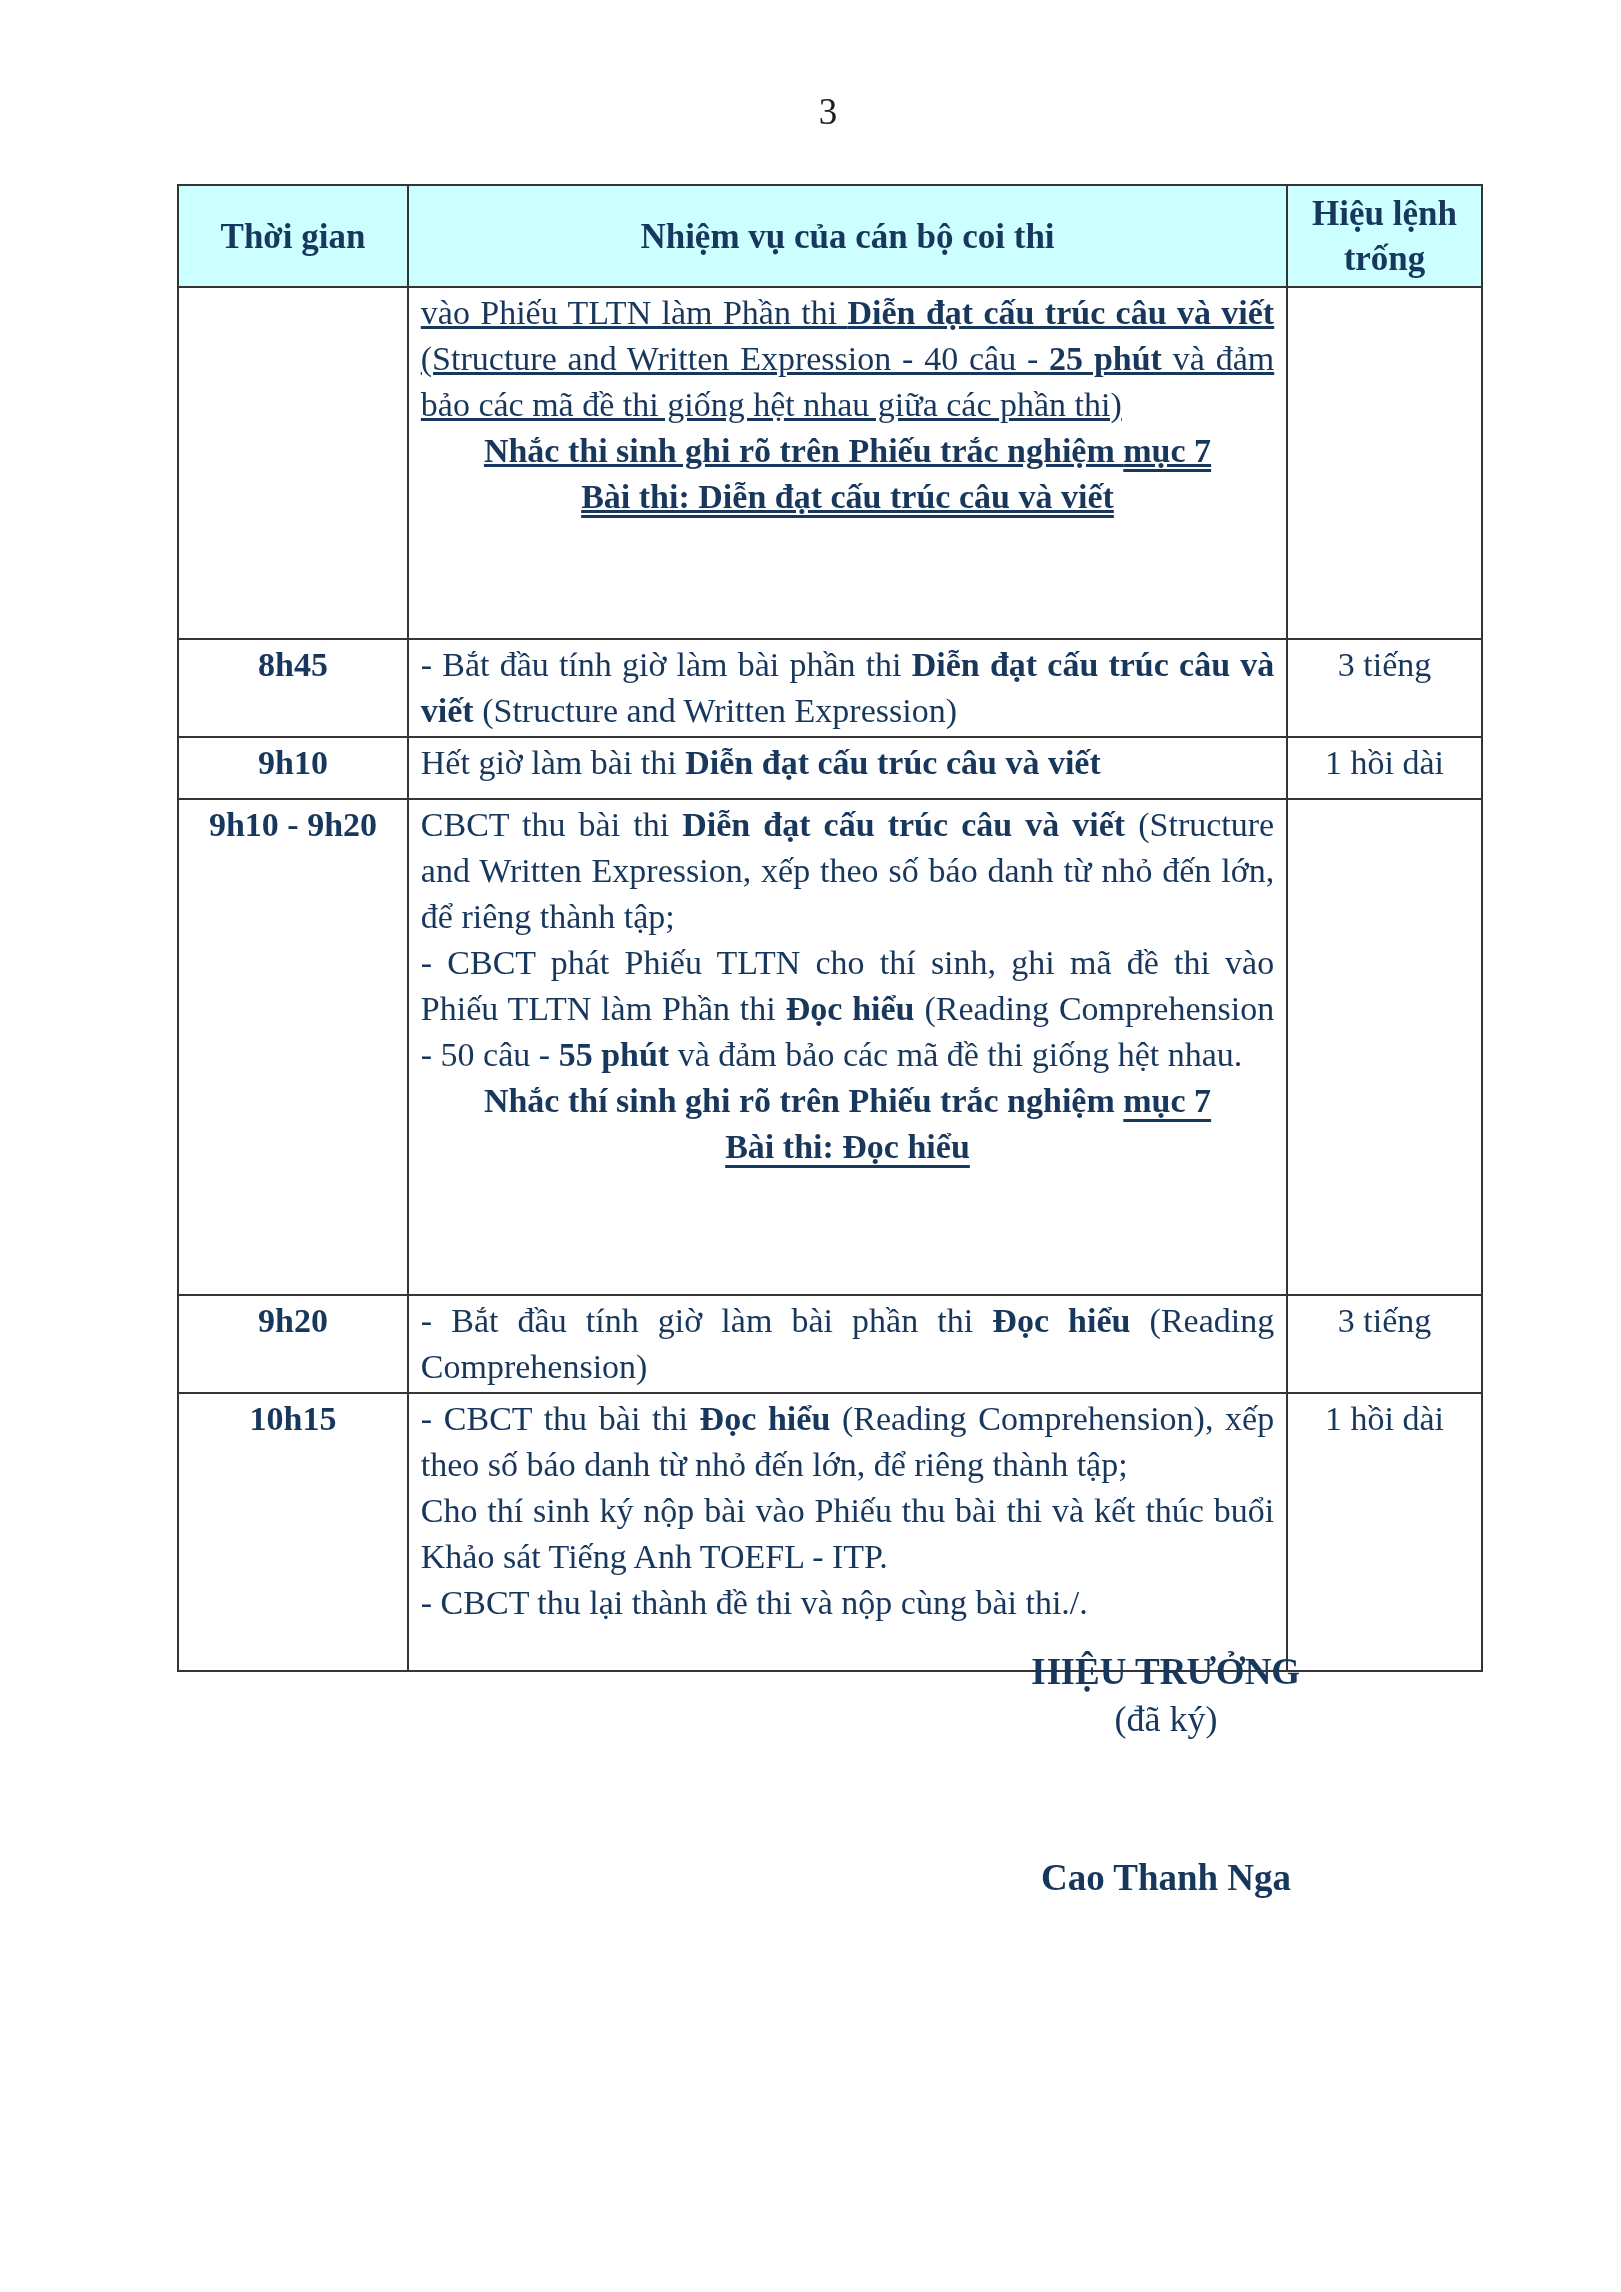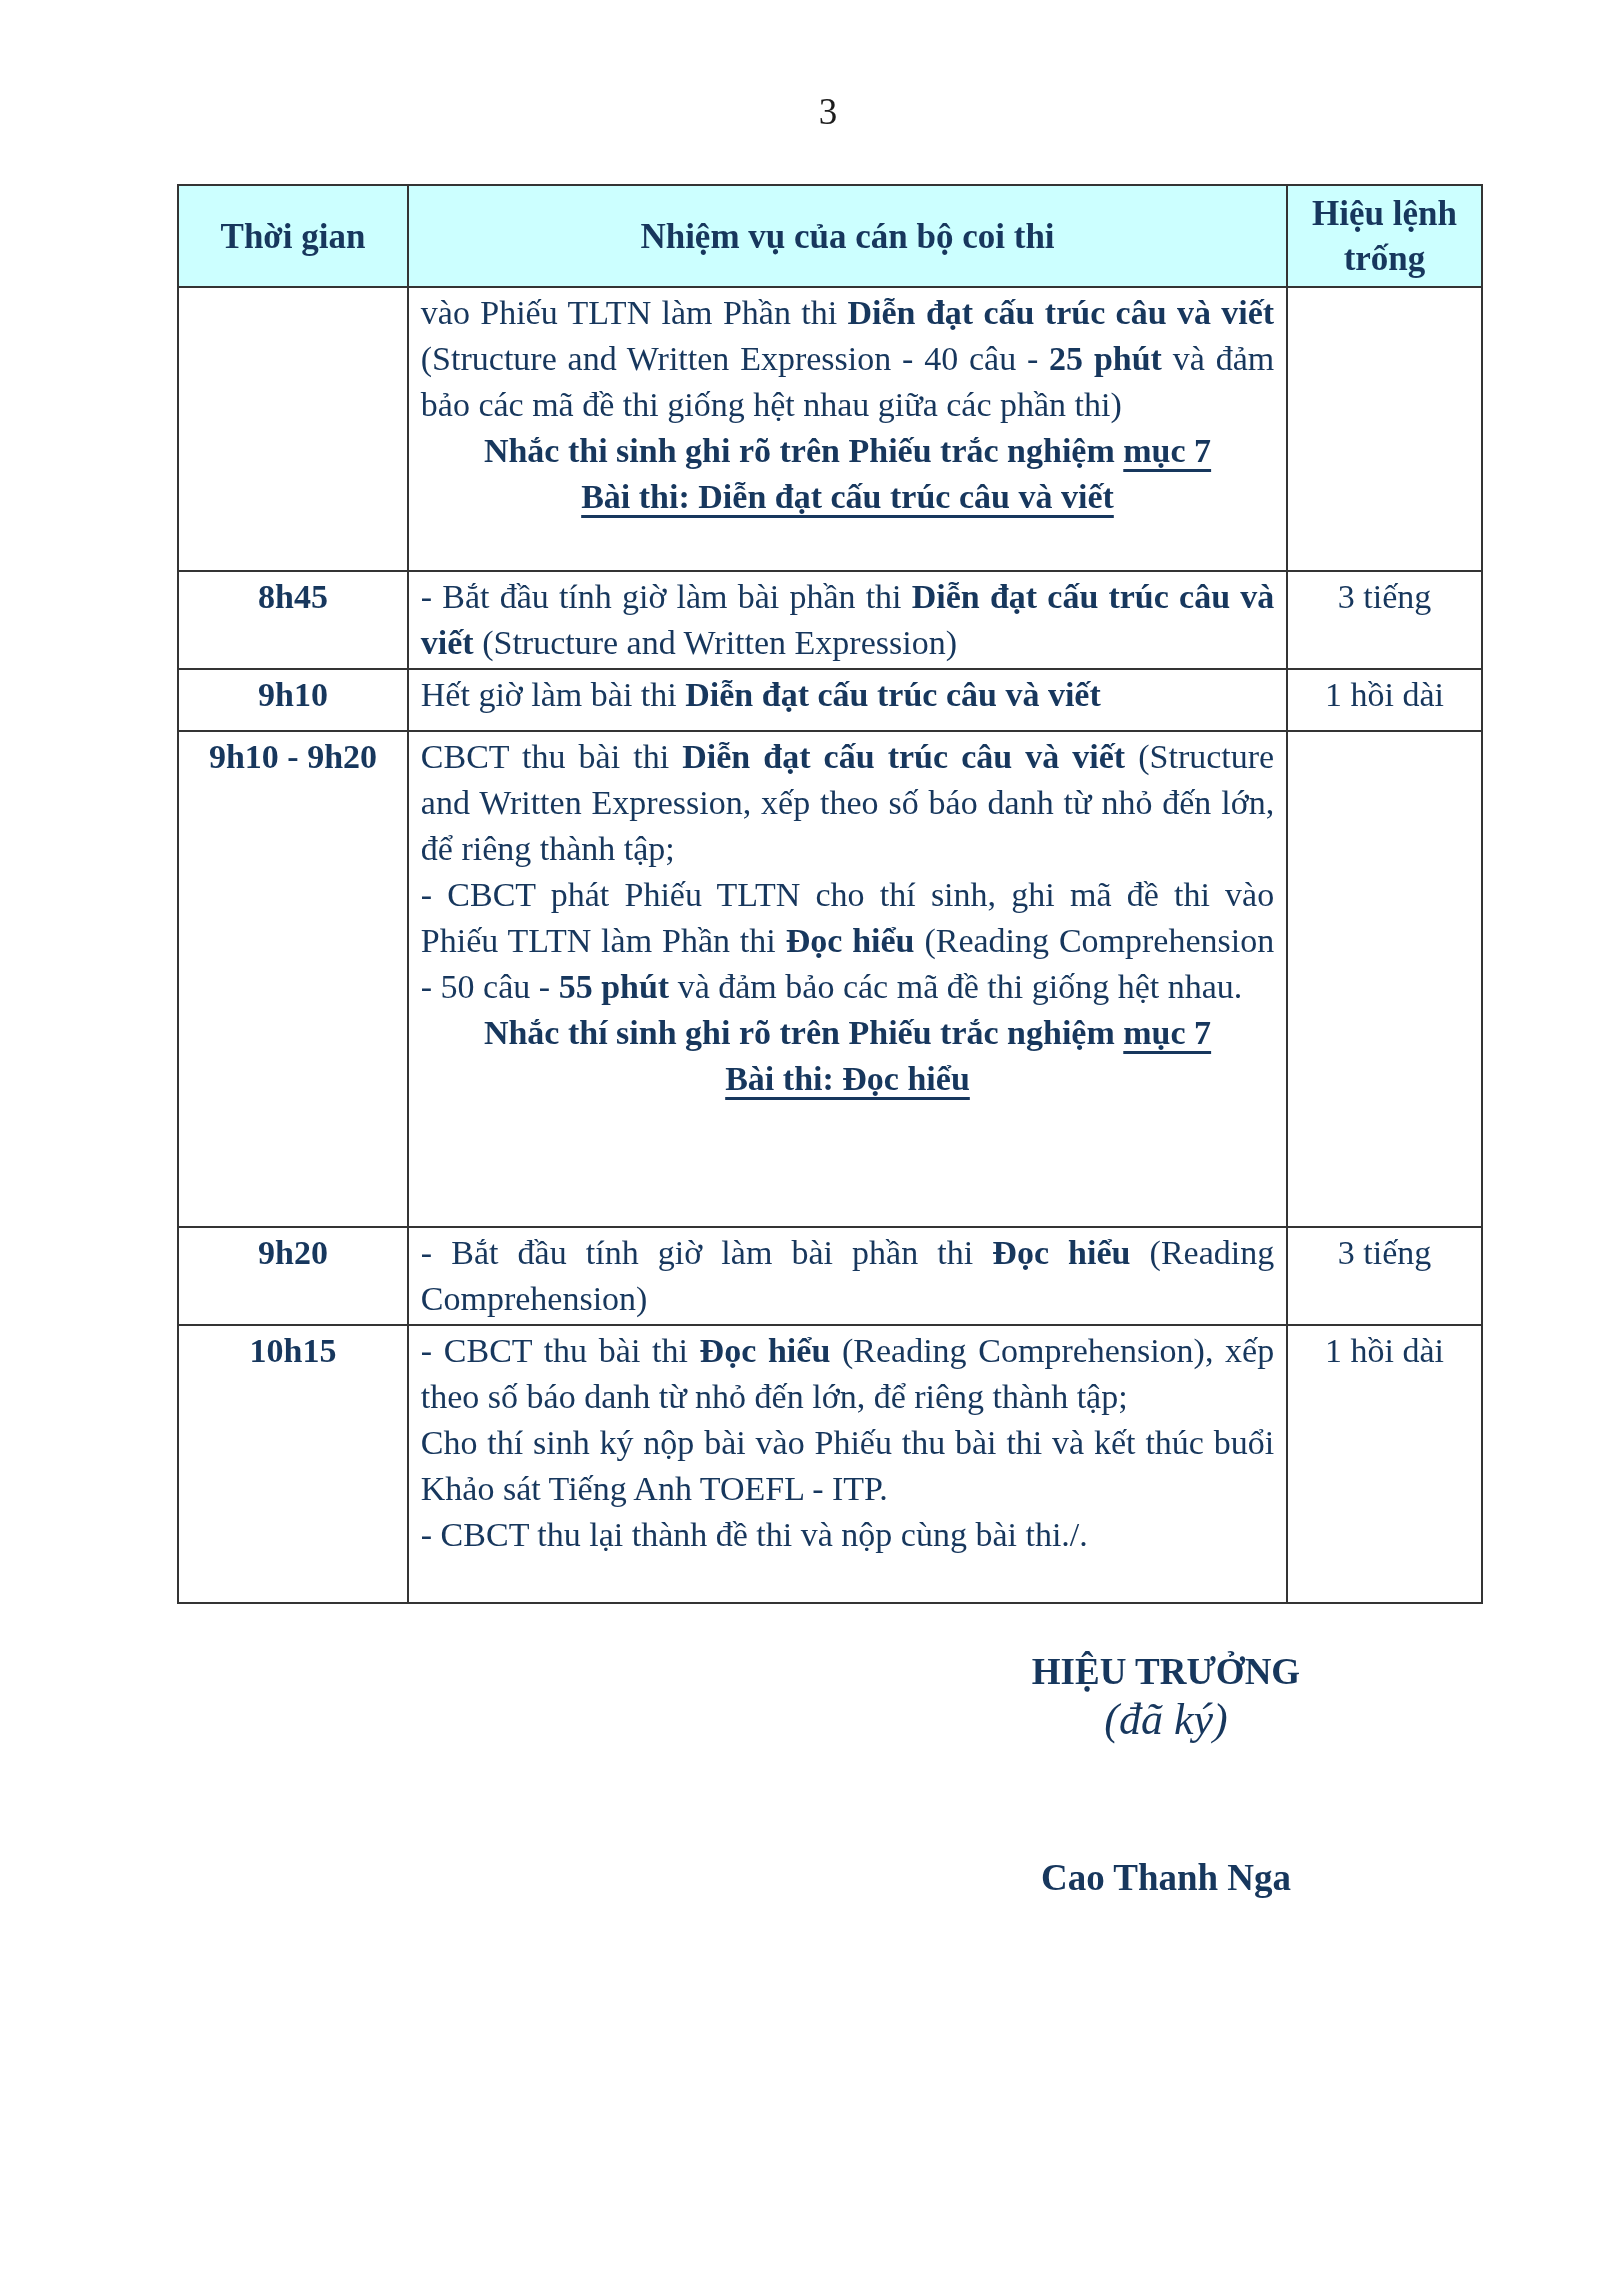--- a/index.html
+++ b/index.html
@@ -55,33 +55,33 @@
   }
   .task-cell{
     padding:2.9px 13.7px 2.9px 14.7px;
   }
   .para{margin:0;}
   .align-justify{text-align:justify;}
   .align-center{text-align:center;}
   .b{font-weight:bold;}
   .u{text-decoration:underline;text-decoration-thickness:2.9px;text-underline-offset:6.9px;}
   
-  .schedule tbody tr:nth-of-type(1){height:284px;}
+  .schedule tbody tr:nth-of-type(1){height:352px;text-decoration:underline;}
   .schedule tbody tr:nth-of-type(2){height:97px;}
   .schedule tbody tr:nth-of-type(3){height:62px;}
   .schedule tbody tr:nth-of-type(4){height:496px;}
   .schedule tbody tr:nth-of-type(5){height:98px;}
   .schedule tbody tr:nth-of-type(6){height:278px;}
   .signature{
     position:absolute;
     top:1648px;left:970px;width:392px;
     text-align:center;
   }
   .sig-title{font-weight:bold;font-size:37px;line-height:47px;}
-  .sig-note{font-style:italic;font-size:44px;line-height:49px;}
+  .sig-note{font-size:36px;line-height:49px;}
   .sig-name{font-weight:bold;font-size:37px;line-height:47px;margin-top:110px;}
 </style>
 </head>
 <body>
 
 <div class="page">
 
   <div class="page-number">3</div>
 
   <table class="schedule">

